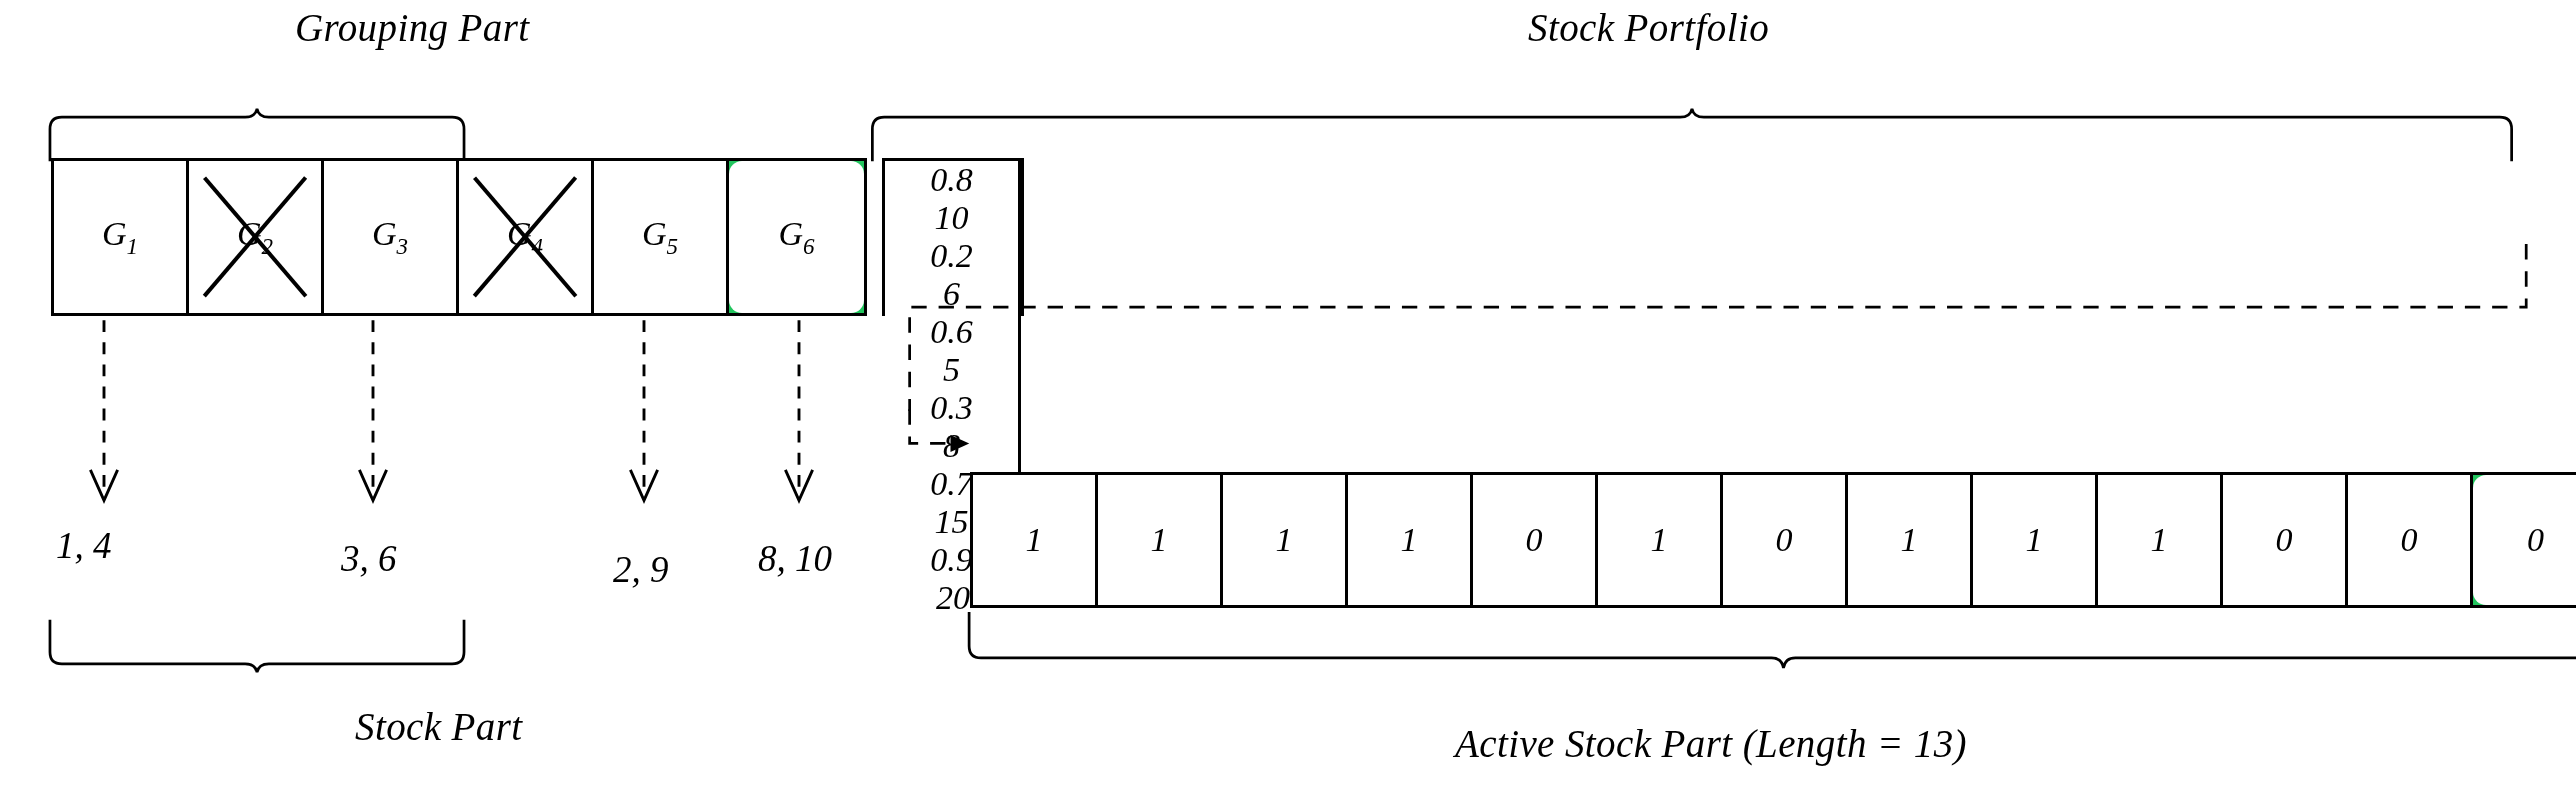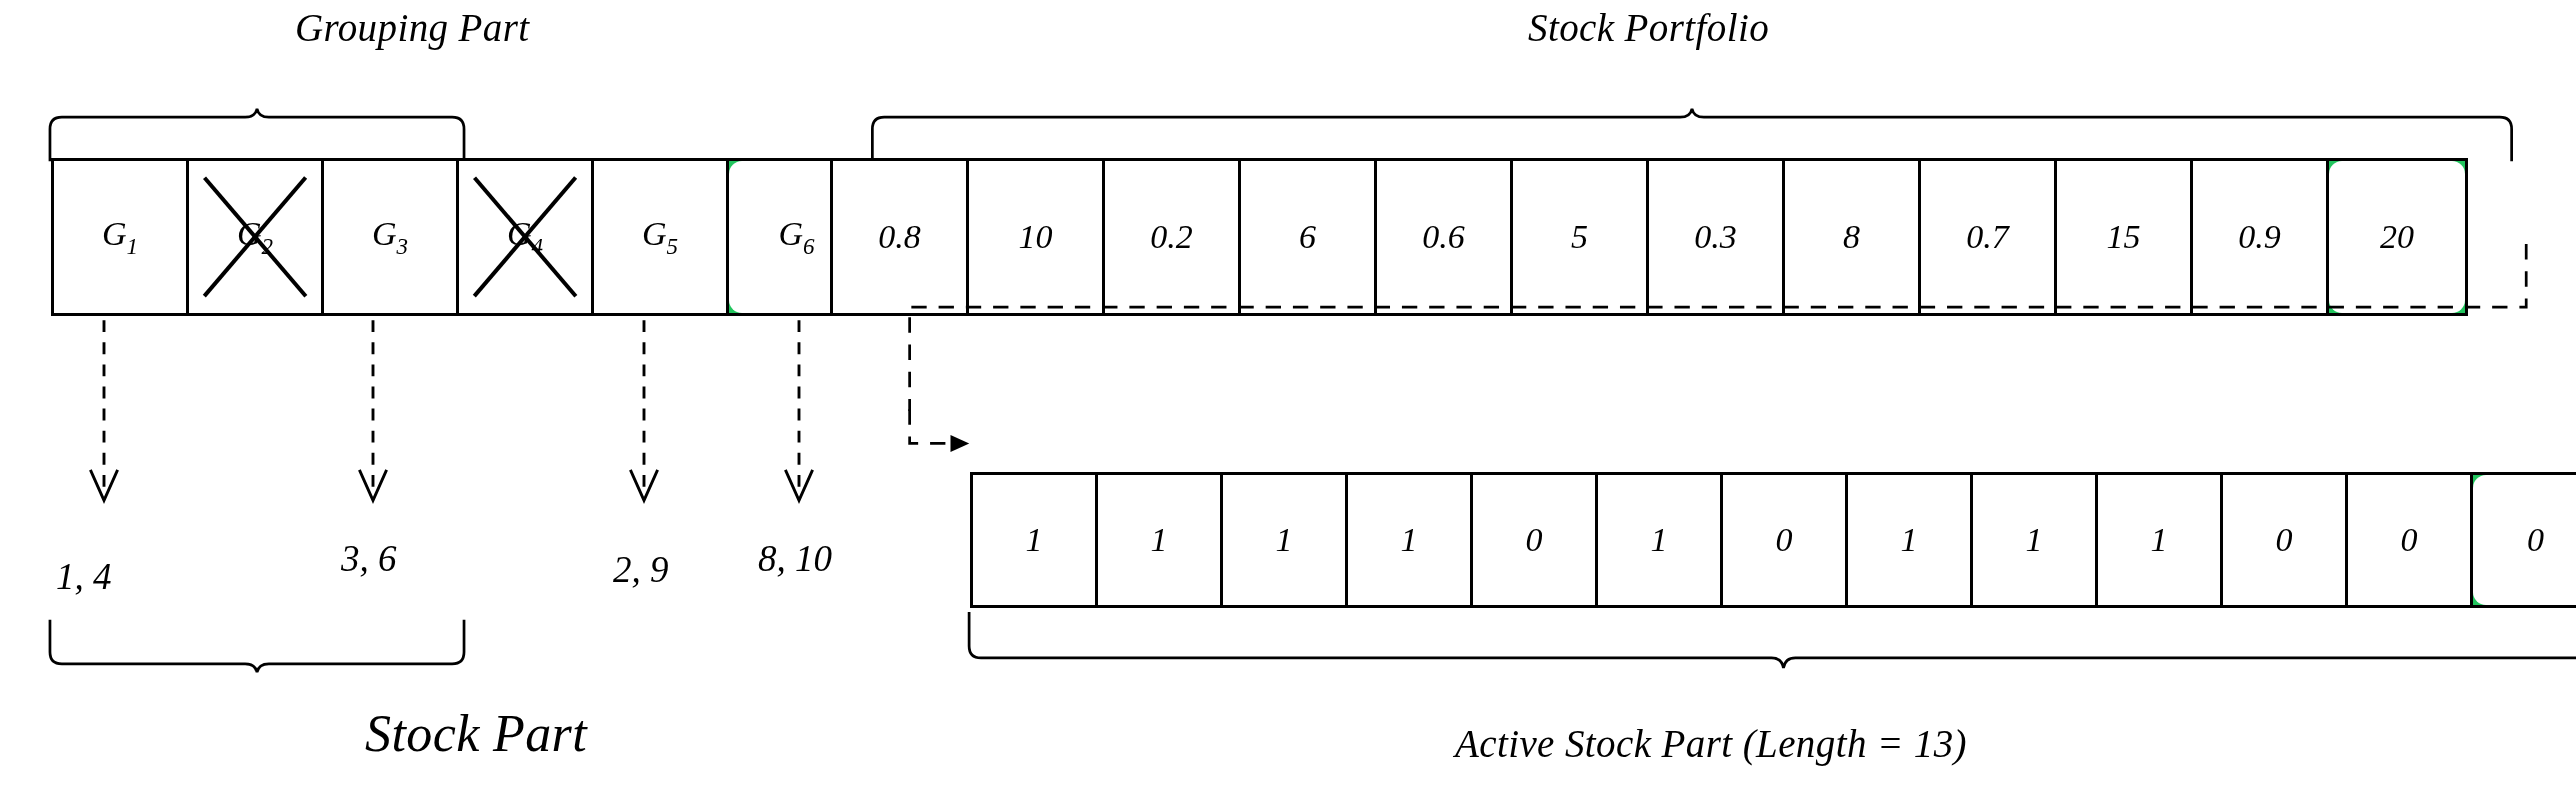--- a/index.html
+++ b/index.html
@@ -5,35 +5,35 @@
   html,body{margin:0;padding:0;background:#ffffff;}
   body{width:2576px;height:808px;position:relative;overflow:hidden;
        font-family:"Liberation Serif","DejaVu Serif",serif;color:#000;}
   .stage{position:absolute;left:0;top:0;width:2576px;height:608px;margin-left:24px;}
 
   
   .heading{position:absolute;font-style:italic;font-size:39px;white-space:nowrap;
            letter-spacing:0.4px;}
   #grouping-title{left:271px;top:5.1px;}
   #portfolio-title{left:1504px;top:5.1px;}
-  #stock-part-title{left:341px;top:704px;font-size:52px;}
+  #stock-part-title{left:331px;top:704px;font-size:39px;}
   #active-title{left:1431px;top:721px;font-size:39px;}
 
   
   .row{position:absolute;display:flex;border:3.4px solid #000;box-sizing:border-box;
        background:#22c55e;}
   .cell{position:relative;border-right:3.4px solid #000;box-sizing:border-box;
         display:flex;align-items:center;justify-content:center;
         font-style:italic;font-size:34px;background:#fff;}
   .cell:last-child{border-right:none;border-radius:13px;}
 
   #grouping-row{left:27px;top:158px;height:158px;}
   #grouping-row .cell{width:135px;}
 
-  #portfolio-row{left:806px;top:158px;height:158px;}
+  #portfolio-row{left:858px;top:158px;height:158px;flex-direction:column;}
   #portfolio-row .cell{width:136px;}
 
   #active-row{left:946px;top:472px;height:136px;}
   #active-row .cell{width:125px;}
 
   
   .crossed::before,.crossed::after{
     content:"";position:absolute;left:50%;top:50%;
     width:calc(100% * 1.18);height:4.3px;background:#000;
     transform-origin:center;}
@@ -49,21 +49,21 @@
   #brace-active{left:940px;top:610px;}
 
   
   .darrow{position:absolute;}
 
   
   #feedback{position:absolute;left:2484px;top:242px;}
 
   
   .idx{position:absolute;font-style:italic;font-size:37px;white-space:nowrap;}
-  #idx0{left:32px;top:555px;}
+  #idx0{left:32px;top:524px;}
   #idx1{left:317px;top:537px;font-family:Liberation Serif, serif;}
   #idx2{left:589px;top:548px;}
   #idx3{left:734px;top:537px;}
 </style>
 </head>
 <body>
 
 <div class="stage">
 
   <div class="heading" id="grouping-title">Grouping Part</div>

